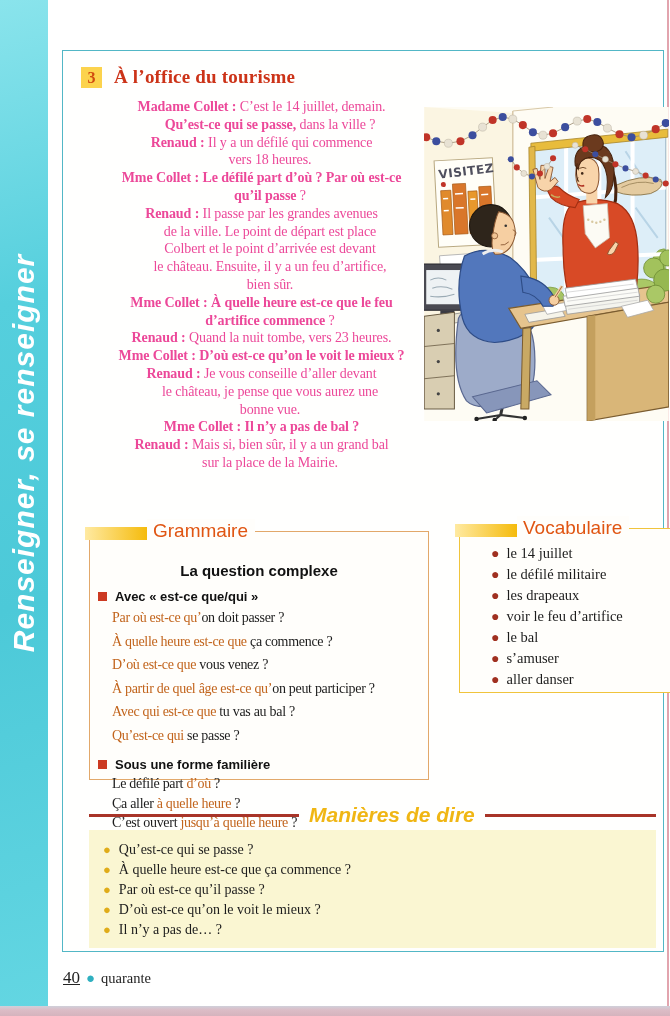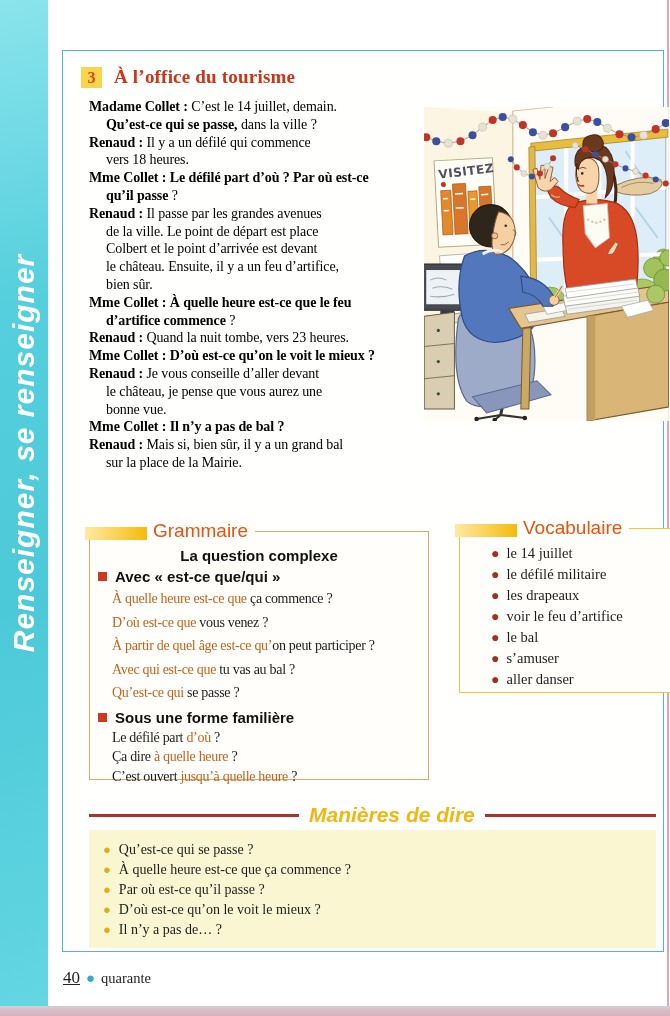--- a/index.html
+++ b/index.html
@@ -24,41 +24,41 @@
     border:1px solid #52b7c6;background:#fffffe;}
 
   
   .lesson-header{position:absolute;left:18px;top:15px;display:flex;align-items:center;}
   .badge{width:21px;height:21px;background:#fcd34d;color:#d14a10;font-weight:bold;
     font-size:16px;text-align:center;line-height:21px;}
   .lesson-title{margin-left:12px;font-weight:bold;font-size:19px;color:#cc3318;letter-spacing:.2px;}
 
   
   .dialogue{position:absolute;left:26px;top:47px;width:345px;font-size:14px;line-height:17.8px;
-    color:#000000;letter-spacing:-0.1px;}
+    color:#ec4899;letter-spacing:-0.1px;text-align:center;}
   .dialogue p{margin:0;}
   .dline{display:block;white-space:nowrap;}
   .dline.cont{padding-left:17px;}
   .b{font-weight:bold;}
 
   
   .illustration{position:absolute;left:361px;top:56px;width:245px;height:314px;}
 
   
   .gv-box{position:absolute;background:#fffefb;}
   .grammar-box{left:26px;top:480px;width:338px;height:247px;border:1px solid #e2a86a;}
   .vocab-box{left:396px;top:477px;width:204px;height:163px;border:1px solid #f0c43c;padding-left:21px;}
   .gv-heading{position:absolute;top:-13px;left:-5px;display:flex;align-items:center;height:24px;}
   .gv-bar{width:62px;height:13px;background:linear-gradient(90deg,#ffeaa2,#f5bb0c);margin-top:4px;}
   .gv-title{background:#fffefb;padding:0 7px 0 6px;font-family:"Liberation Sans",sans-serif;
     font-weight:normal;font-size:19px;color:#e05512;line-height:24px;}
-  .grammar-subtitle{margin-top:15px;text-align:center;font-family:"Liberation Sans",sans-serif;
+  .grammar-subtitle{margin-top:30px;text-align:center;font-family:"Liberation Sans",sans-serif;
     font-weight:bold;font-size:15px;color:#111;}
-  .gsection{margin:4px 0 2px 8px;display:flex;align-items:center;
-    font-family:"Liberation Sans",sans-serif;font-weight:bold;font-size:15px;color:#111;}
+  .gsection{margin:10px 0 2px 8px;display:flex;align-items:center;
+    font-family:"Liberation Sans",sans-serif;font-weight:bold;font-size:13px;color:#111;}
   .sq{width:9px;height:9px;background:#cc3a22;margin-right:8px;flex:0 0 auto;}
   .examples{margin-left:22px;font-size:14px;letter-spacing:-0.3px;color:#1c1c1c;}
   .examples .ex{display:block;white-space:nowrap;}
   .examples.wide .ex{line-height:23.5px;}
   .examples.tight .ex{line-height:19.5px;}
   .o{color:#c2641c;}
 
   
   .vocab-list{margin:14px 0 0 10px;padding:0;list-style:none;font-size:14.5px;color:#1c1c1c;}
   .vocab-list li{line-height:20px;white-space:nowrap;}
@@ -341,33 +341,34 @@
       <div class="gv-heading">
         <div class="gv-bar"></div>
         <div class="gv-title">Grammaire</div>
       </div>
       <div class="grammar-subtitle">La question complexe</div>
       <div class="gsection">
         <span class="sq"></span>
         <span>Avec « est-ce que/qui »</span>
       </div>
       <div class="examples wide">
+          <span class="ex"><span class="o">Par où est-ce qu’</span><span>on doit passer ?</span></span>
           <span class="ex"><span class="o">À quelle heure est-ce que</span><span> ça commence ?</span></span>
           <span class="ex"><span class="o">D’où est-ce que</span><span> vous venez ?</span></span>
           <span class="ex"><span class="o">À partir de quel âge est-ce qu’</span><span>on peut participer ?</span></span>
           <span class="ex"><span class="o">Avec qui est-ce que</span><span> tu vas au bal ?</span></span>
           <span class="ex"><span class="o">Qu’est-ce qui</span><span> se passe ?</span></span>
         </div>
       <div class="gsection">
         <span class="sq"></span>
         <span>Sous une forme familière</span>
       </div>
       <div class="examples tight">
           <span class="ex"><span>Le défilé part </span><span class="o">d’où</span><span> ?</span></span>
-          <span class="ex"><span>Ça dire </span><span class="o">à quelle heure</span><span> ?</span></span>
+          <span class="ex"><span>Ça aller </span><span class="o">à quelle heure</span><span> ?</span></span>
           <span class="ex"><span>C’est ouvert </span><span class="o">jusqu’à quelle heure</span><span> ?</span></span>
         </div>
     </div>
 
     <div class="gv-box vocab-box">
       <div class="gv-heading">
         <div class="gv-bar"></div>
         <div class="gv-title">Vocabulaire</div>
       </div>
       <ul class="vocab-list">

